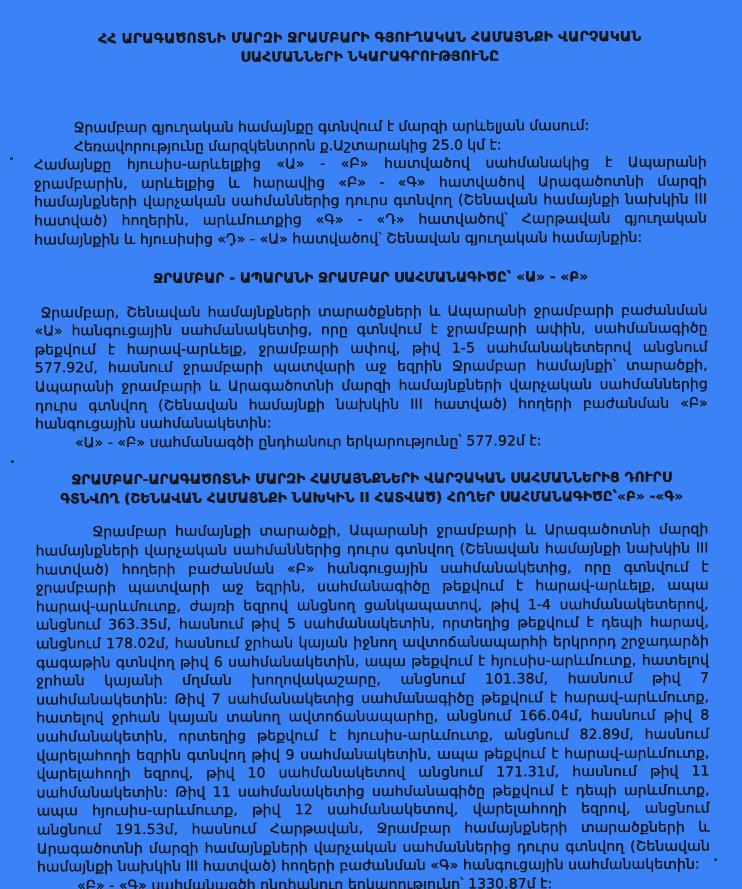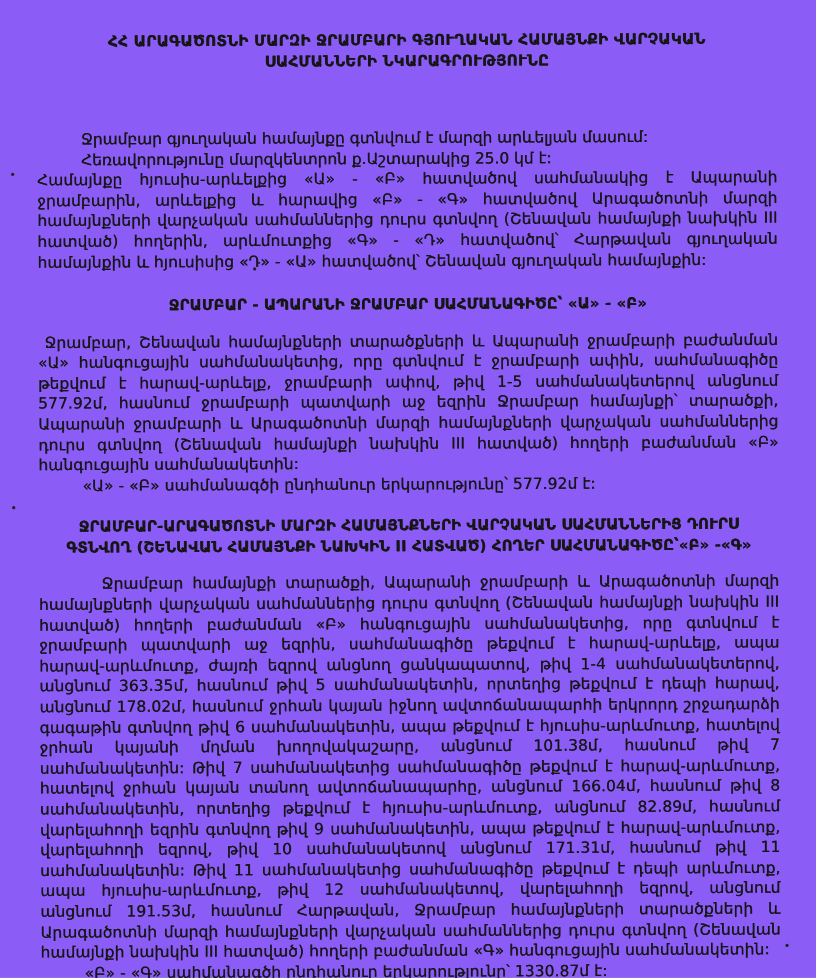--- a/index.html
+++ b/index.html
@@ -4,21 +4,21 @@
 <style>
   html, body {
     margin: 0;
     padding: 0;
     background: #ffffff;
   }
   .page {
     position: relative;
     width: 742px;
     height: 889px;
-    background: #8b5cf6;
+    background: #3b82f6;
     overflow: hidden;
     font-family: "DejaVu Sans", "Liberation Sans", sans-serif;
     color: #161616;
   }
   .content {
     position: absolute;
     top: 0; left: 0; right: 0; bottom: 0;
     padding: 24px 36px 0 33px;
     transform: rotate(-0.25deg);
     transform-origin: 50% 0;

